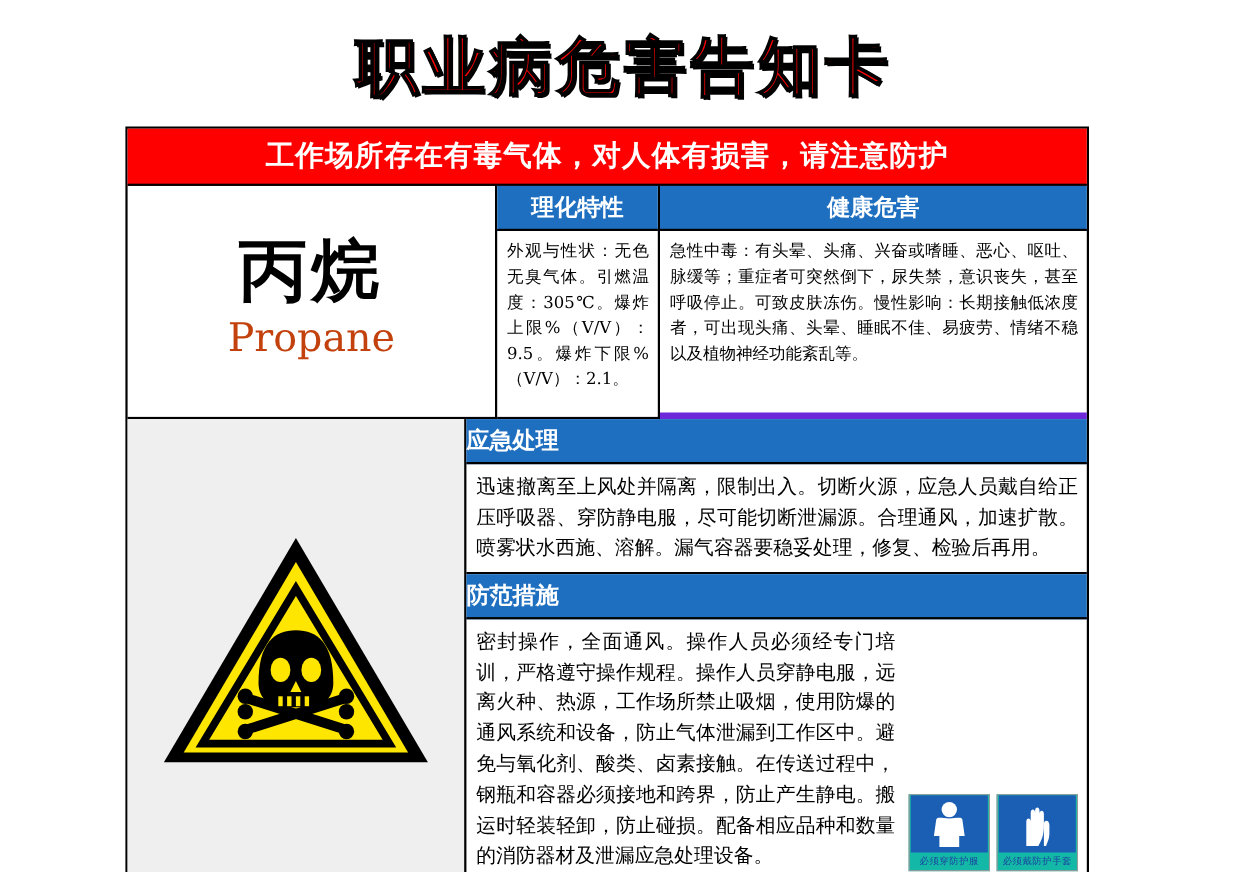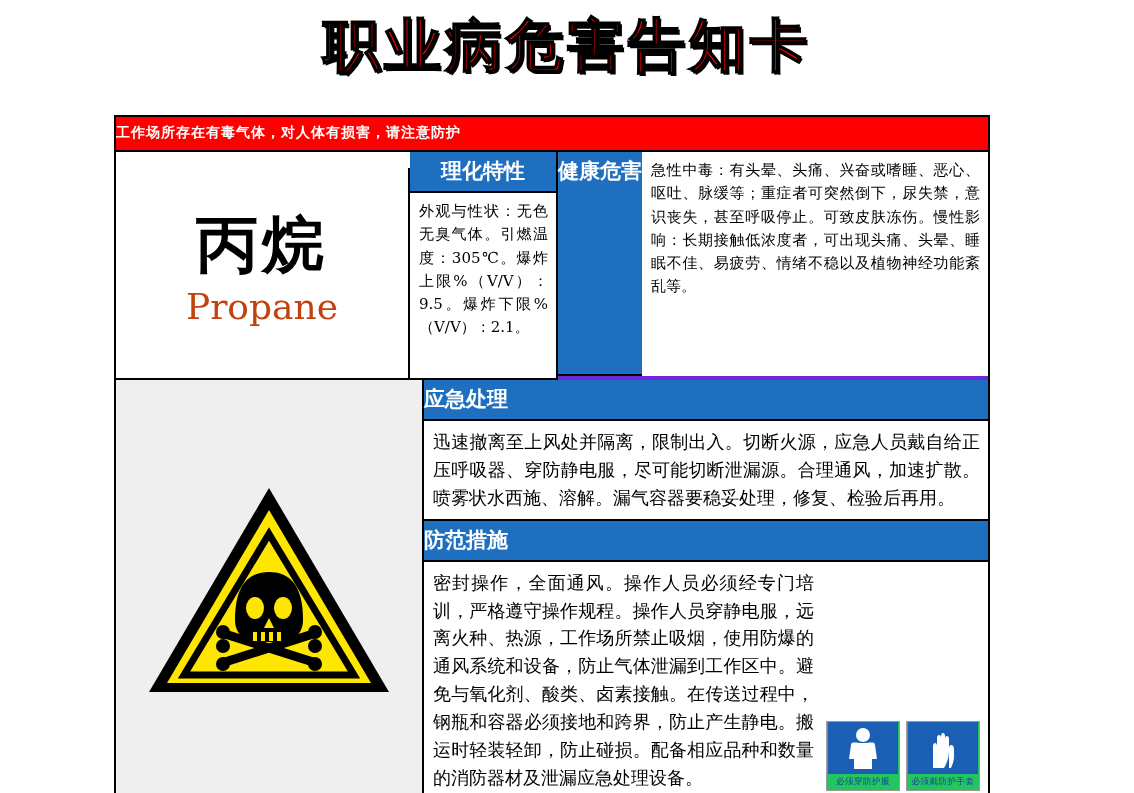--- a/index.html
+++ b/index.html
@@ -17,21 +17,21 @@
   .page {
     position: relative;
     width: 1134px;
     height: 793px;
     background: #ffffff;
   }
 
   
   .title {
     position: absolute;
-    top: 16px;
+    top: 32px;
     left: 0;
     width: 1134px;
     text-align: center;
     font-family: "DejaVu Sans", "Liberation Sans", sans-serif;
     font-size: 57px;
     font-weight: bold;
     letter-spacing: 4px;
     color: #ff0000;
     -webkit-text-stroke: 1.5px #000000;
     text-shadow: 2px 2px 0 #000000;
@@ -45,47 +45,46 @@
     top: 115px;
     width: 876px;
     border: 2px solid #000000;
     box-sizing: border-box;
     background: #ffffff;
   }
 
   .banner {
     background: #ff0000;
     color: #ffffff;
-    text-align: left;
+    text-align: center;
     font-family: "DejaVu Serif", "Liberation Serif", serif;
     font-weight: bold;
-    font-size: 14px;
+    font-size: 26px;
     padding: 7px 0 8px 0;
     border-bottom: 2px solid #000000;
     letter-spacing: 1px;
   }
 
   .row {
     display: flex;
     align-items: stretch;
   }
 
   
   .cell-name {
-    width: 294px;
+    width: 336px;
     box-sizing: border-box;
     border-right: 2px solid #000000;
     border-bottom: 2px solid #000000;
     display: flex;
     flex-direction: column;
     align-items: center;
     justify-content: center;
     padding: 6px 0 14px 0;
     height: 212px;
-    margin-top: 16px;
   }
   .cn-name {
     font-family: "DejaVu Sans", "Liberation Sans", sans-serif;
     font-size: 62px;
     font-weight: bold;
     letter-spacing: 4px;
     line-height: 1.1;
     color: #000000;
   }
   .en-name {
@@ -100,23 +99,23 @@
     width: 148px;
     box-sizing: border-box;
     border-right: 2px solid #000000;
     border-bottom: 2px solid #000000;
     display: flex;
     flex-direction: column;
   }
   .col-health {
     flex: 1;
     box-sizing: border-box;
-    border-bottom: 4px solid #6d28d9;
-    display: flex;
-    flex-direction: row;
+    border-bottom: 6px solid #6d28d9;
+    display: flex;
+    flex-direction: column;
     justify-content: space-between;
   }
 
   .hdr {
     background: #1f6fc0;
     color: #ffffff;
     font-family: "DejaVu Serif", "Liberation Serif", serif;
     font-weight: bold;
     font-size: 21px;
     text-align: center;
@@ -171,21 +170,21 @@
   }
   .ppe-icons {
     display: flex;
     gap: 6px;
     padding: 6px 8px 8px 4px;
     align-self: flex-end;
   }
   .ppe {
     width: 72px;
     border: 1px solid #9a9a9a;
-    background: #22c55e;
+    background: #14b8a6;
     display: flex;
     flex-direction: column;
     align-items: center;
   }
   .ppe-sym {
     width: 70px;
     height: 52px;
     background: #1a5fb4;
     display: flex;
     align-items: center;

